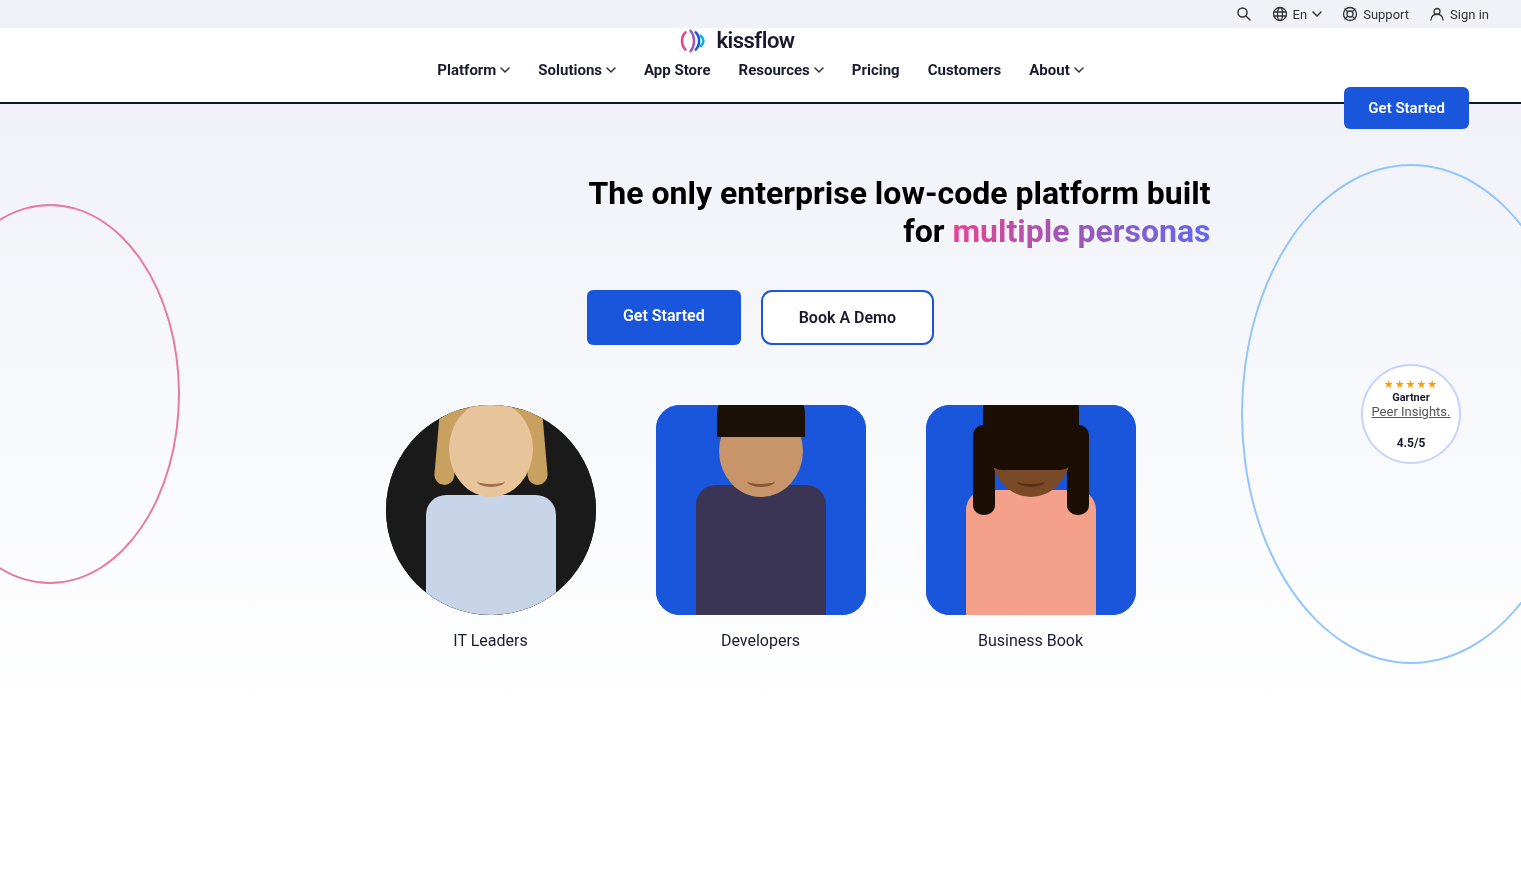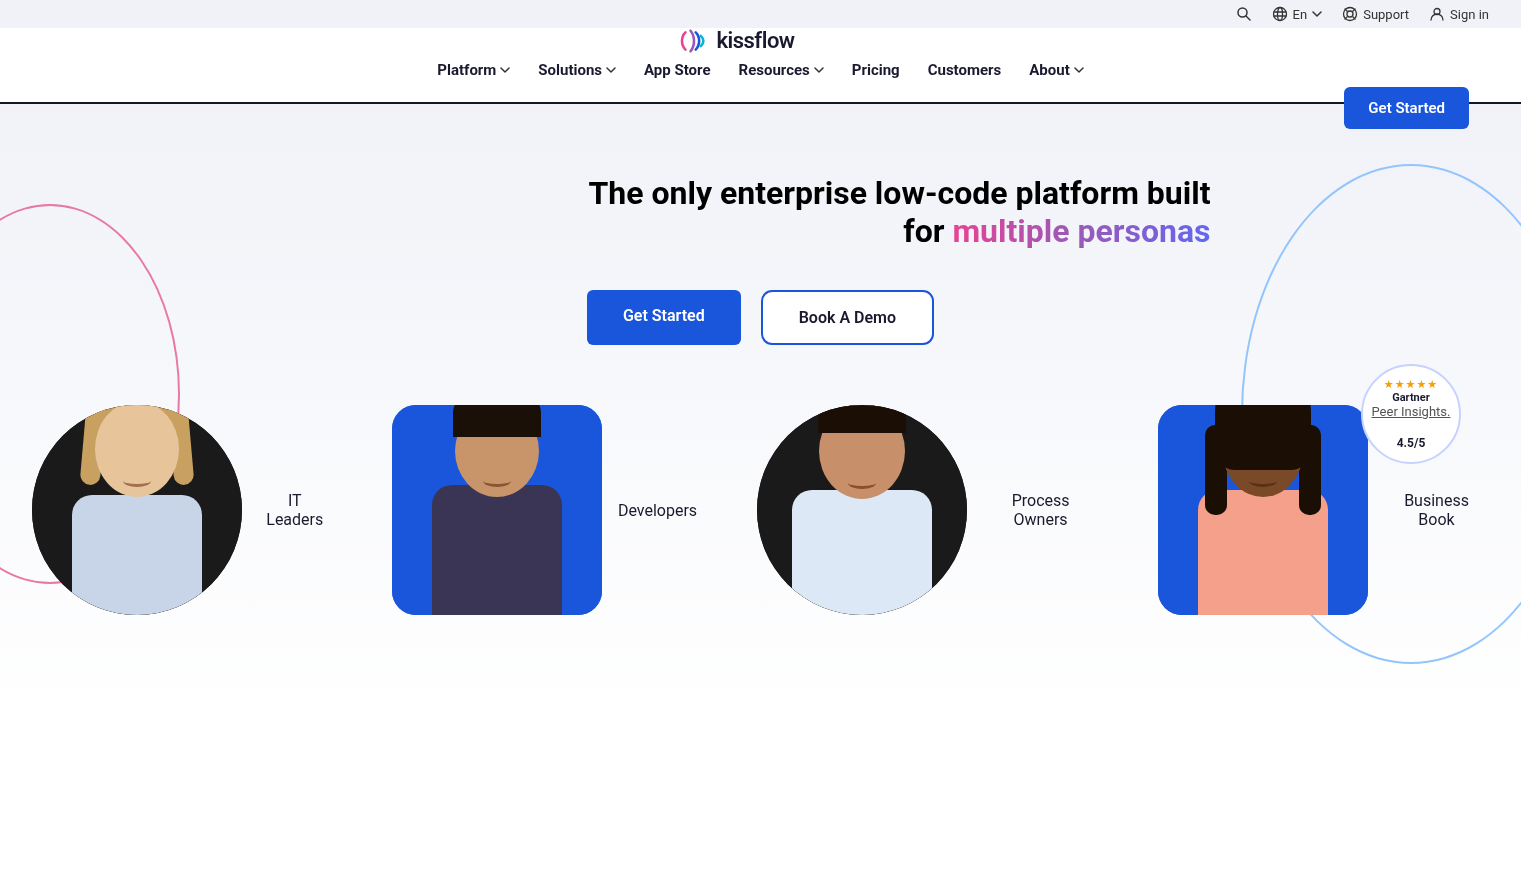--- a/index.html
+++ b/index.html
@@ -216,21 +216,21 @@
 
     
     .personas {
       display: flex;
       justify-content: center;
       gap: 60px;
       align-items: flex-end;
     }
     .persona {
       display: flex;
-      flex-direction: row;
+      flex-direction: column;
       align-items: center;
       gap: 16px;
     }
     .persona-avatar {
       width: 210px;
       height: 210px;
       border-radius: 50%;
       overflow: hidden;
       display: flex;
       align-items: center;
@@ -542,32 +542,20 @@
           <div class="hair" style="width:88px;height:50px;background:#1a1008;border-radius:50% 50% 0 0;position:absolute;bottom:178px;left:50%;transform:translateX(-50%);z-index:3;"></div>
           <div class="head" style="width:84px;height:92px;background:#c8956a;border-radius:50%;position:absolute;bottom:118px;left:50%;transform:translateX(-50%);z-index:2;"></div>
 
           <div style="position:absolute;width:28px;height:12px;border-bottom:3px solid #8a5530;border-radius:0 0 50% 50%;bottom:128px;left:50%;transform:translateX(-50%);z-index:4;"></div>
           <div class="body" style="width:130px;height:130px;background:#3a3555;border-radius:20px 20px 0 0;position:absolute;bottom:0;left:50%;transform:translateX(-50%);"></div>
         </div>
       </div>
       <span class="persona-label">Developers</span>
     </div>
 
-    <div class="persona">
-      <div class="persona-avatar black-bg">
-        <div class="avatar-person person-po" style="width:100%;height:100%;position:relative;">
-          <div class="hair" style="width:88px;height:44px;background:#1a0e05;border-radius:50% 50% 0 0;position:absolute;bottom:182px;left:50%;transform:translateX(-50%);z-index:3;"></div>
-          <div class="head" style="width:86px;height:96px;background:#c8906a;border-radius:50%;position:absolute;bottom:116px;left:50%;transform:translateX(-50%);z-index:2;"></div>
-
-          <div style="position:absolute;width:28px;height:12px;border-bottom:3px solid #8a5028;border-radius:0 0 50% 50%;bottom:126px;left:50%;transform:translateX(-50%);z-index:4;"></div>
-          <div class="body" style="width:140px;height:125px;background:#dce8f5;border-radius:20px 20px 0 0;position:absolute;bottom:0;left:50%;transform:translateX(-50%);"></div>
-        </div>
-      </div>
-      <span class="persona-label">Process Owners</span>
-    </div>
 
     <div class="persona">
       <div class="persona-avatar blue-bg">
         <div class="avatar-person person-bu" style="width:100%;height:100%;position:relative;">
 
           <div style="width:96px;height:110px;background:#1a0e05;border-radius:48% 48% 20% 20%;position:absolute;bottom:145px;left:50%;transform:translateX(-50%);z-index:3;"></div>
 
           <div style="width:22px;height:90px;background:#1a0e05;border-radius:10px;position:absolute;bottom:100px;left:calc(50% - 58px);z-index:1;"></div>
           <div style="width:22px;height:90px;background:#1a0e05;border-radius:10px;position:absolute;bottom:100px;right:calc(50% - 58px);z-index:1;"></div>
           <div class="head" style="width:80px;height:90px;background:#7a4a28;border-radius:50%;position:absolute;bottom:118px;left:50%;transform:translateX(-50%);z-index:2;"></div>

